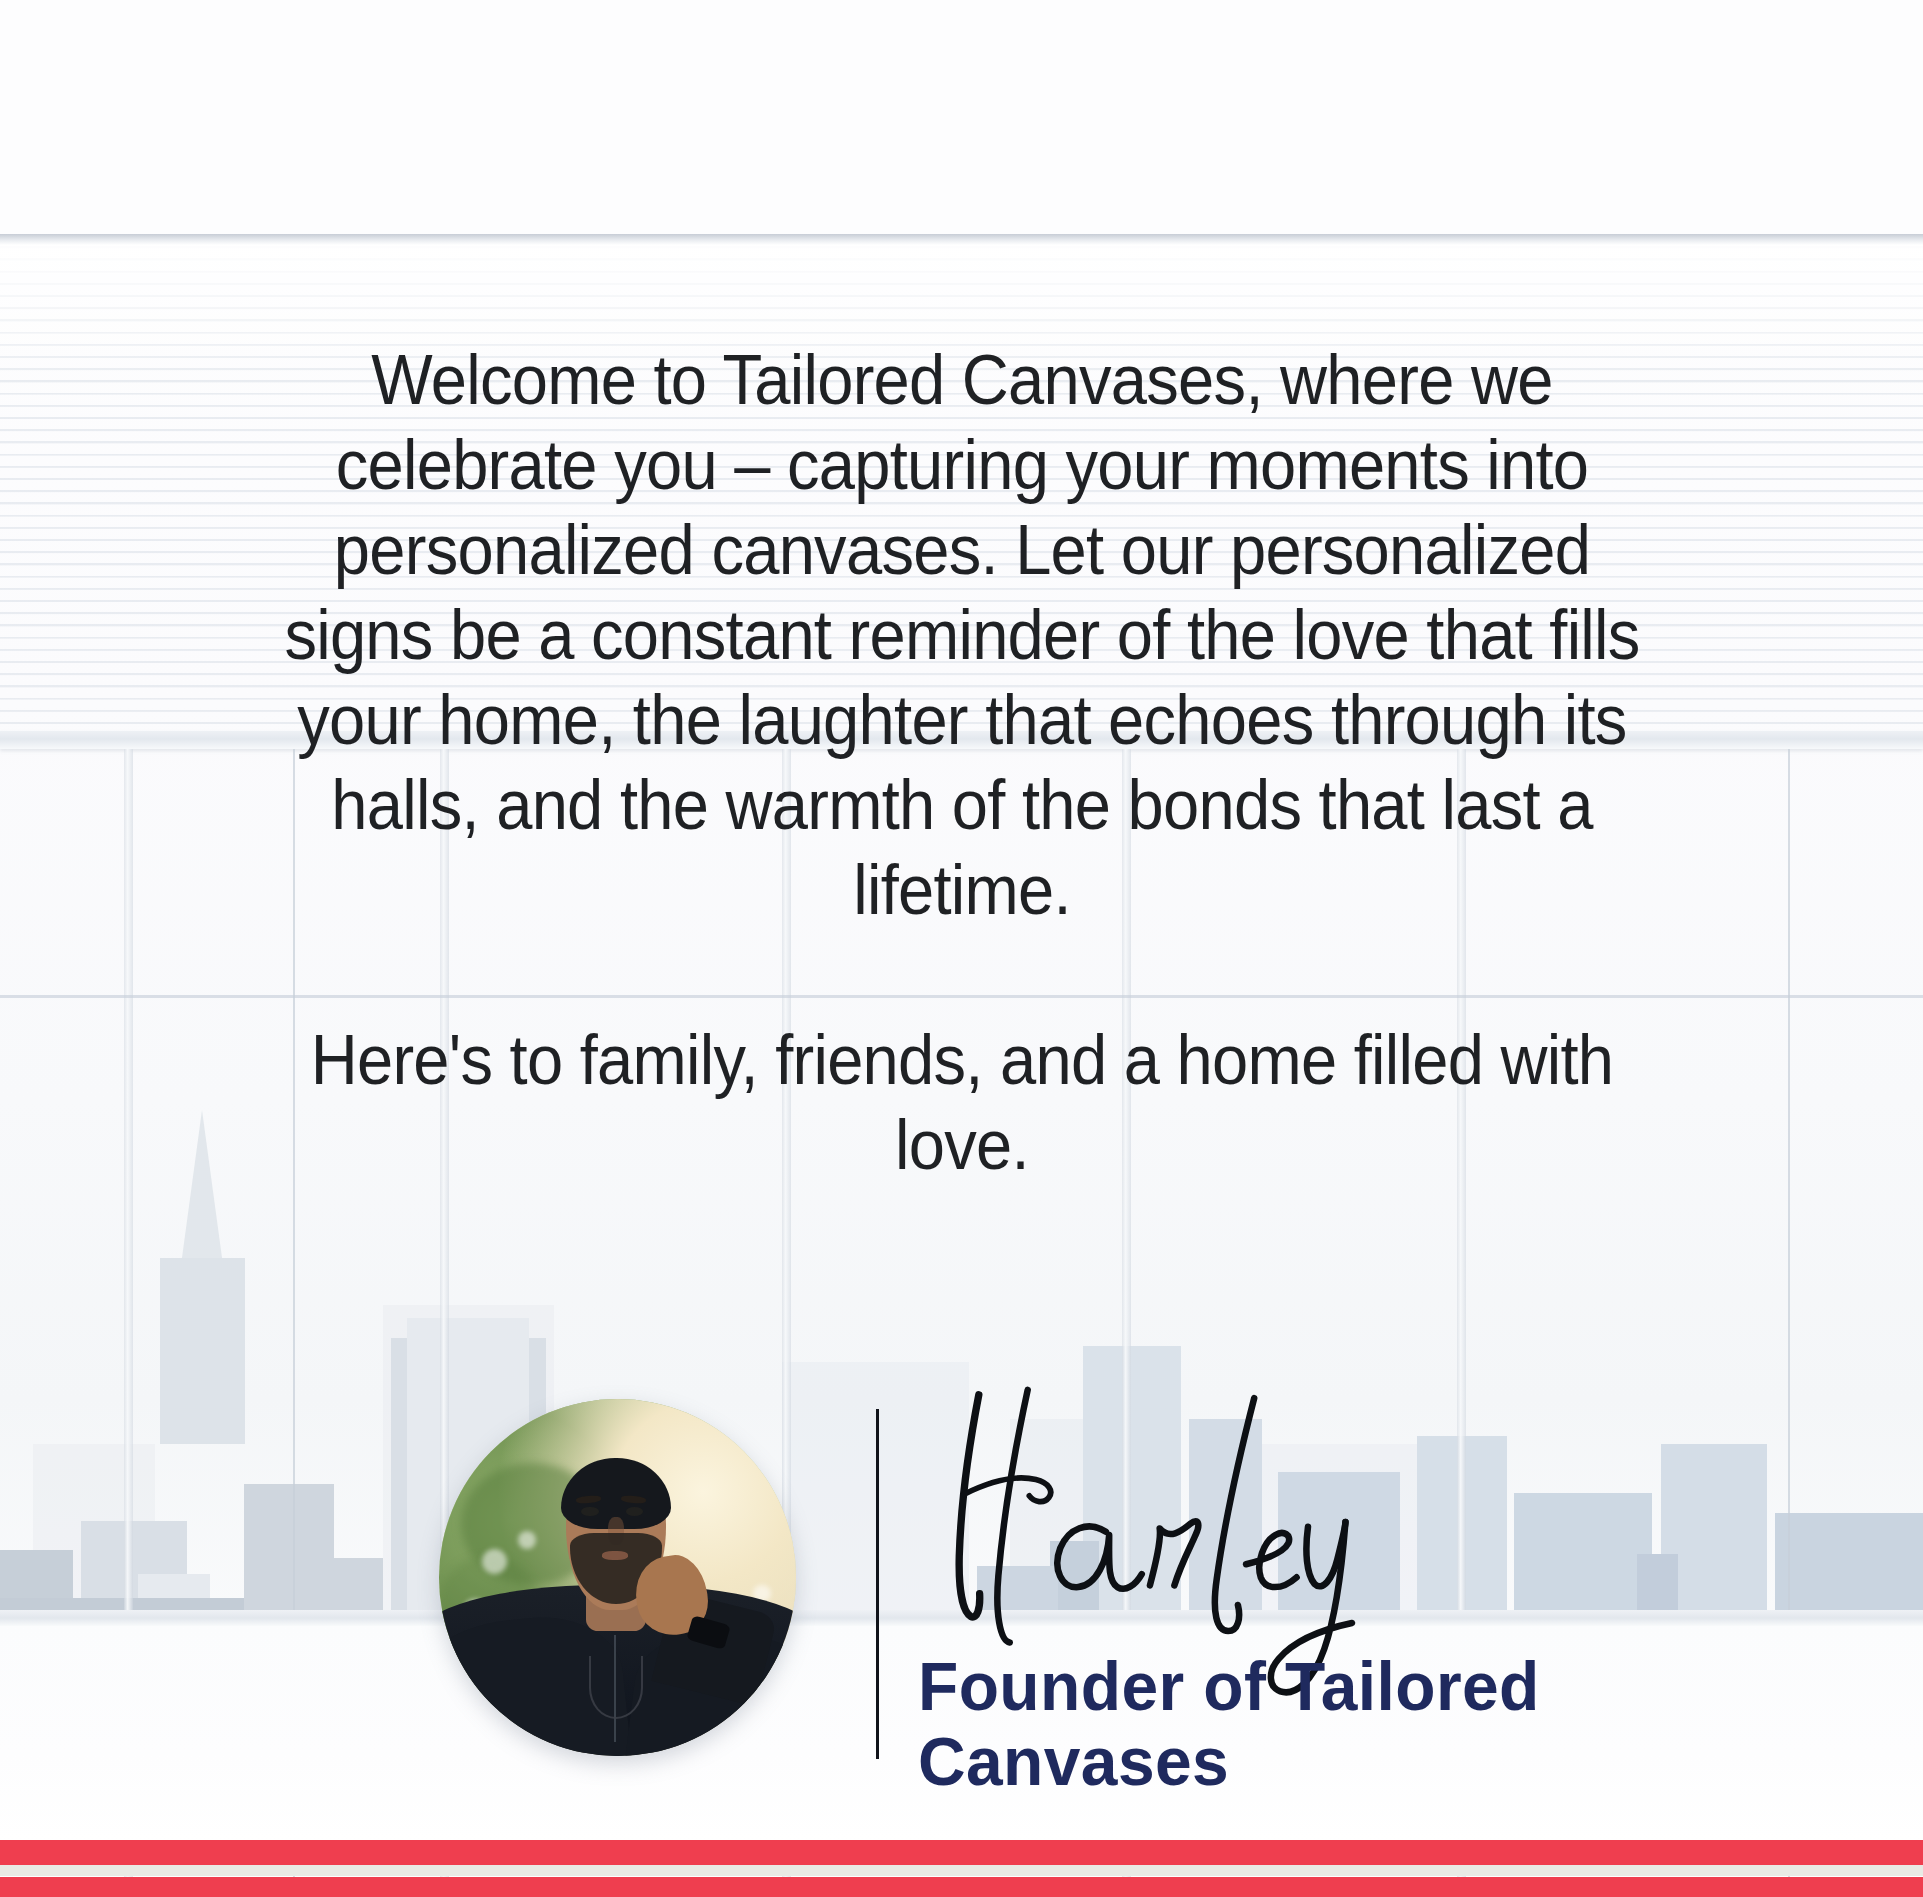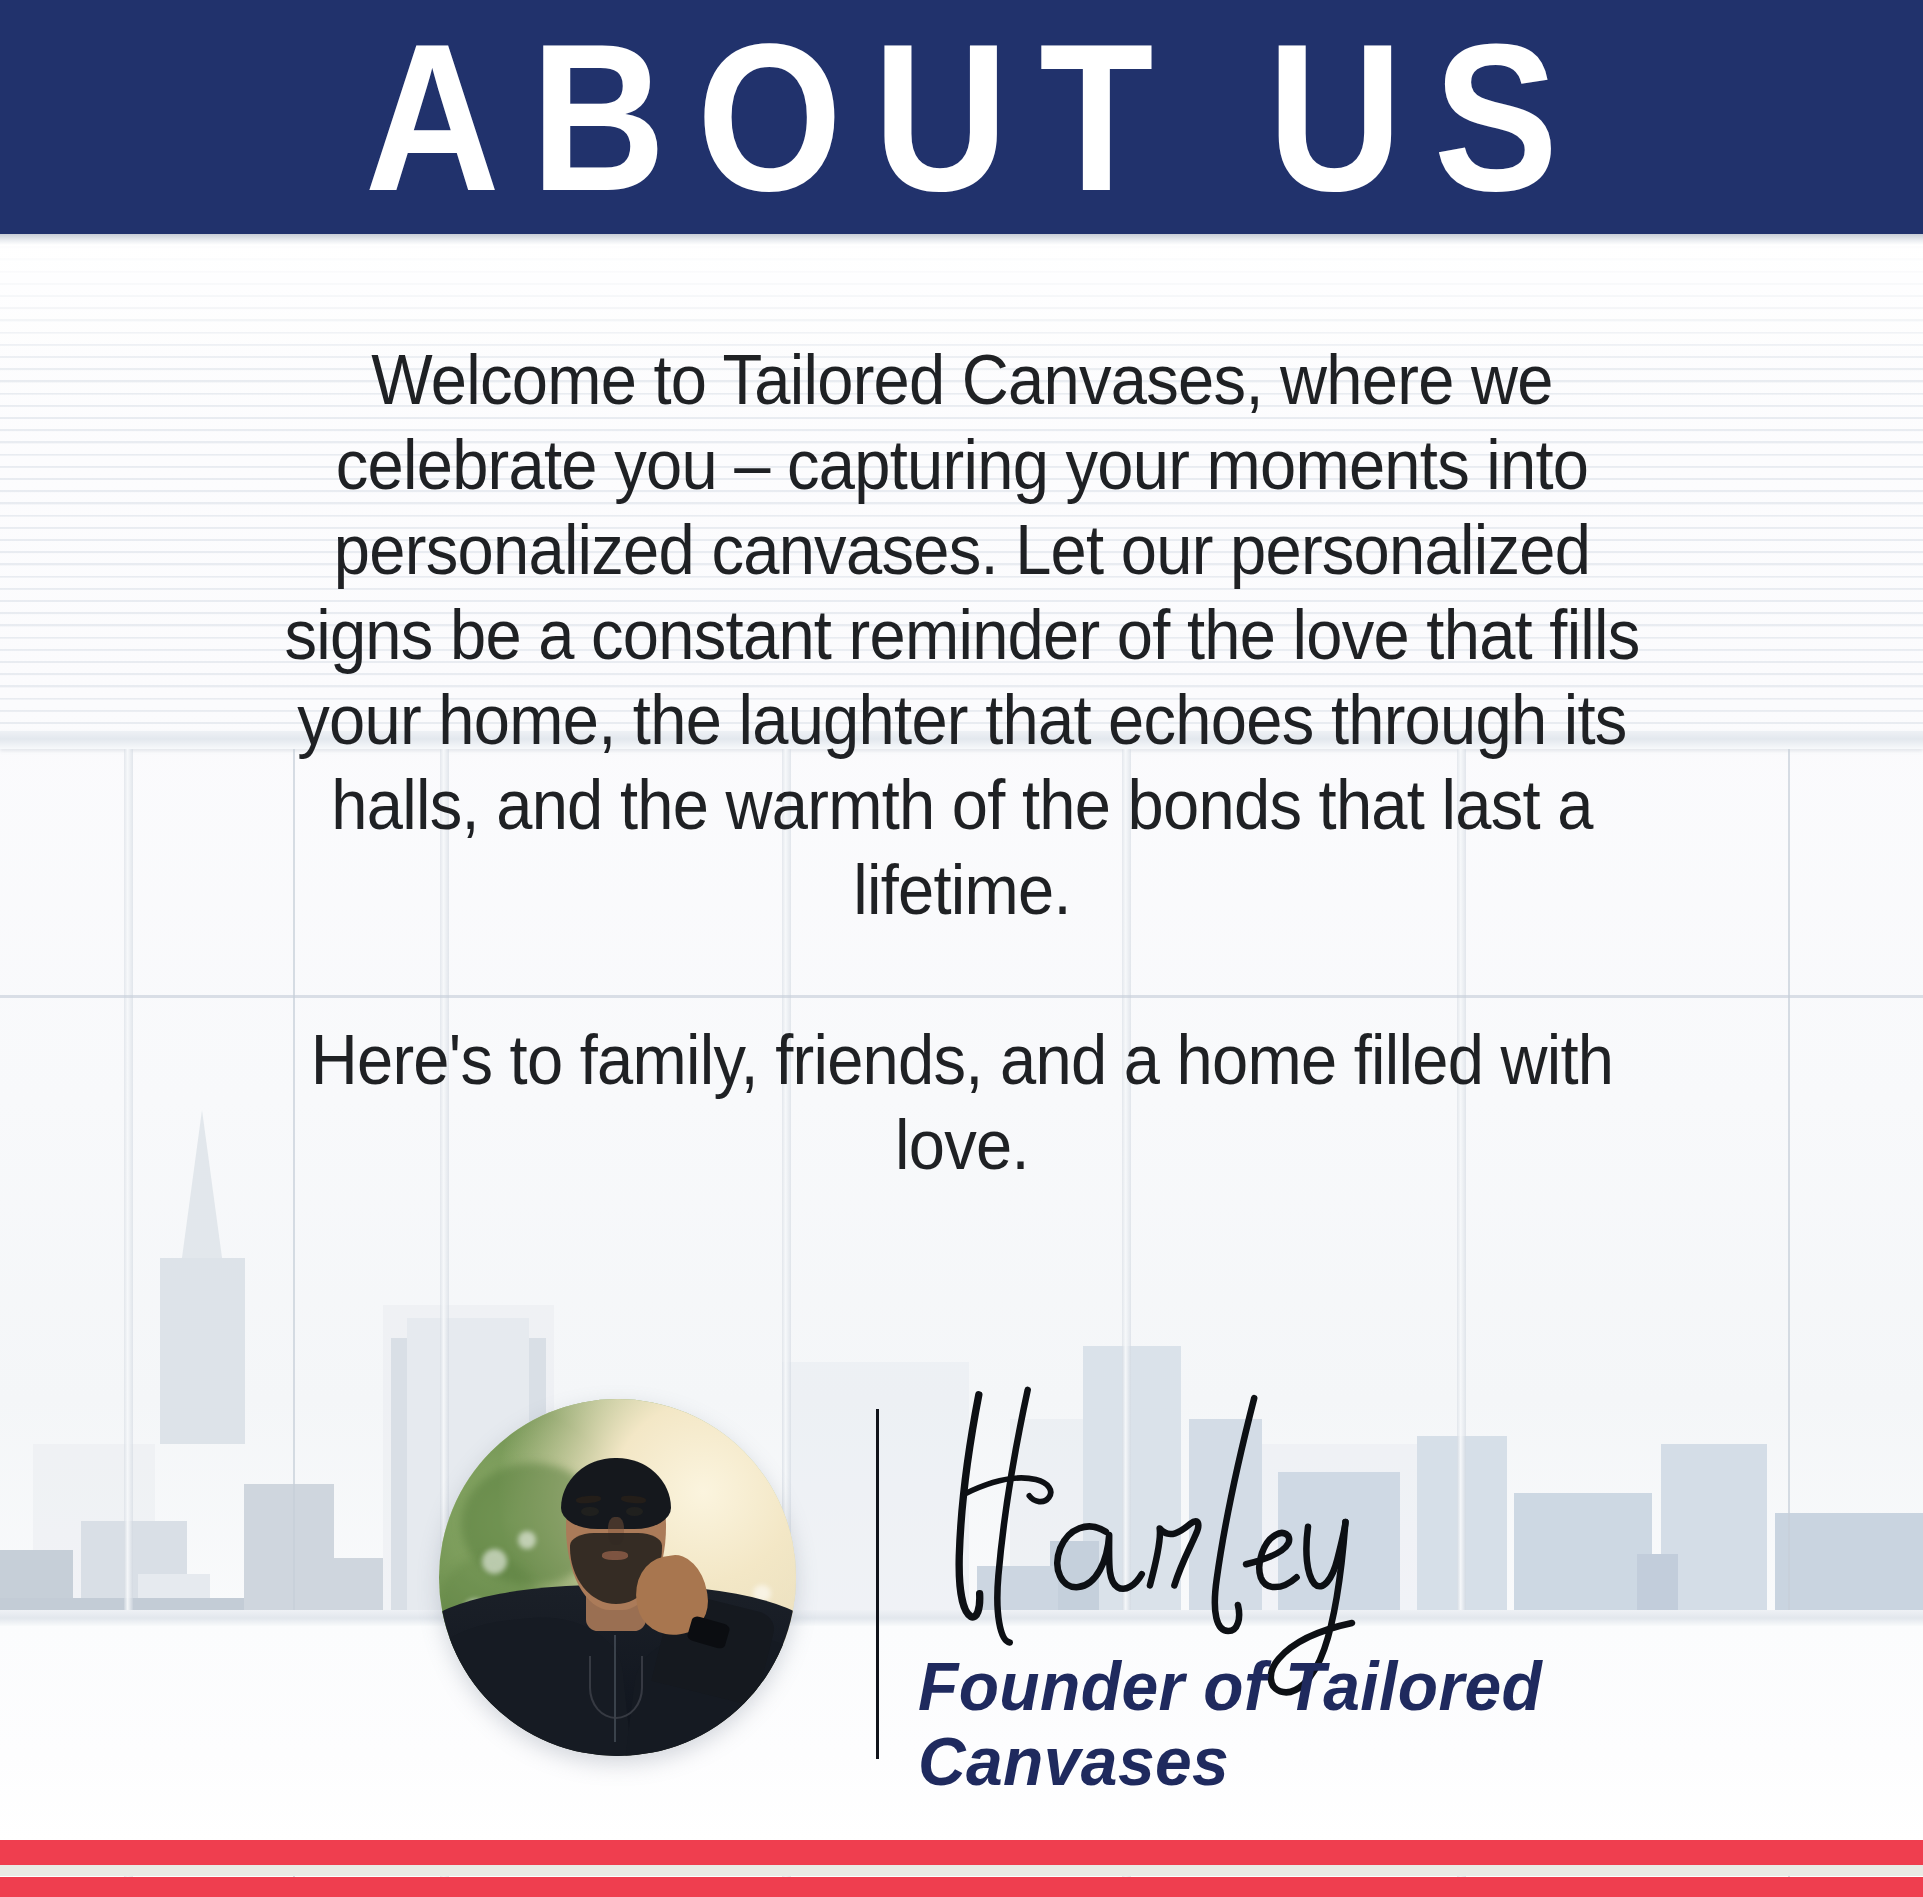--- a/index.html
+++ b/index.html
@@ -121,21 +121,21 @@
     line-height:85px;
     letter-spacing:-0.8px;
     transform:scaleX(.93);
     transform-origin:center top;
   }
   #body-copy p{margin:0;}
   #body-copy .gap{height:85px;}
 
   
   #founder{
-    position:absolute;left:423px;top:1380px;width:1221px;height:423px;font-style:italic;
+    position:absolute;left:423px;top:1380px;width:1221px;height:423px;
   }
 
   
   #portrait{
     position:absolute;left:16.3px;top:19px;width:357px;height:357px;
     border-radius:50%;
     overflow:hidden;
     box-shadow:0 8.1px 21px rgba(120,130,145,.30);
     background:#cfd8c8;
   }
@@ -323,23 +323,20 @@
     <div class="mullion" style="left:1457px;"></div>
     <div class="mullion thin" style="left:1788px;"></div>
     <div class="mullion thin tall" style="left:293px;top:749px;"></div>
     <div class="transom" style="top:995px;"></div>
     <div class="transom" style="top:1611px;"></div>
 
     <div class="sill"></div>
     <div class="floorwash"></div>
   </div>
 
-  <div id="header">
-    <div id="header-title">ABOUT US</div>
-  </div>
   <div id="header-underline"></div>
 
   <div id="body-copy">
     <p>Welcome to Tailored Canvases, where we celebrate you – capturing your moments into personalized canvases. Let our personalized signs be a constant reminder of the love that fills your home, the laughter that echoes through its halls, and the warmth of the bonds that last a lifetime.</p>
     <div class="gap"></div>
     <p>Here's to family, friends, and a home filled with love.</p>
   </div>
 
   <div id="founder">
 

